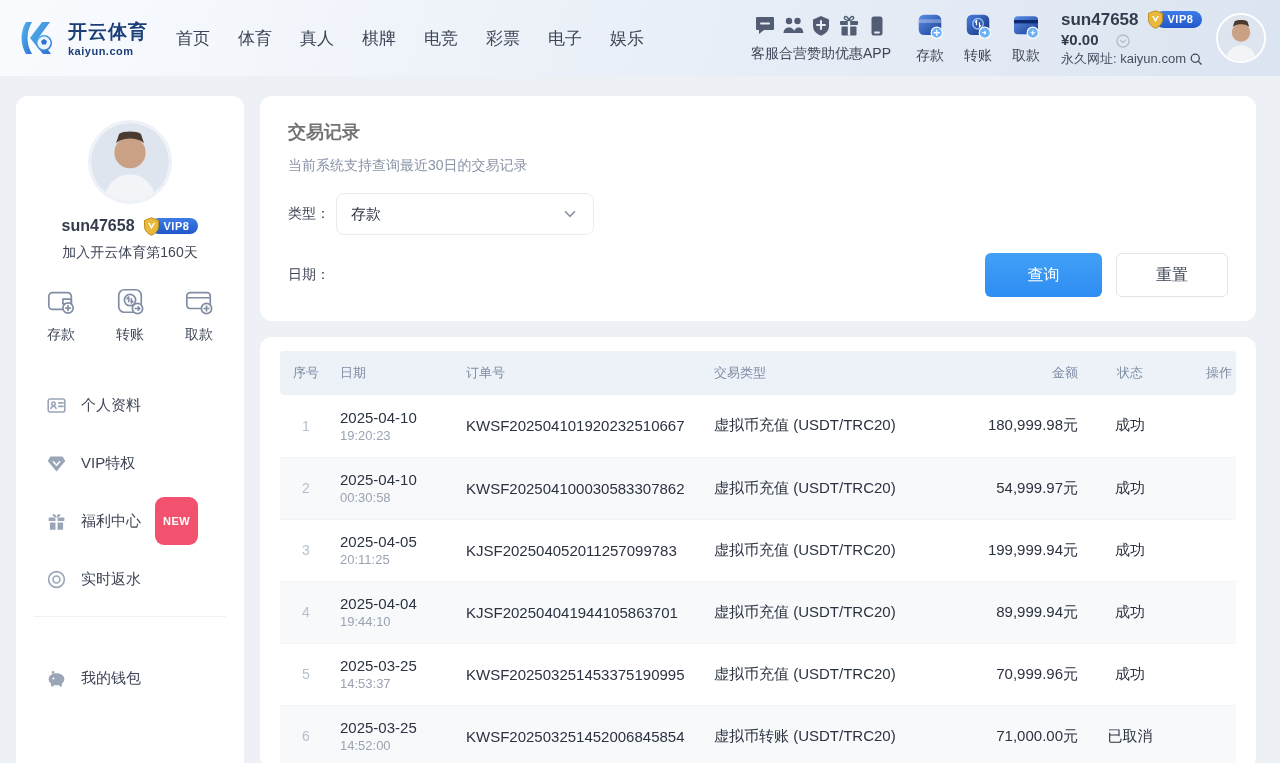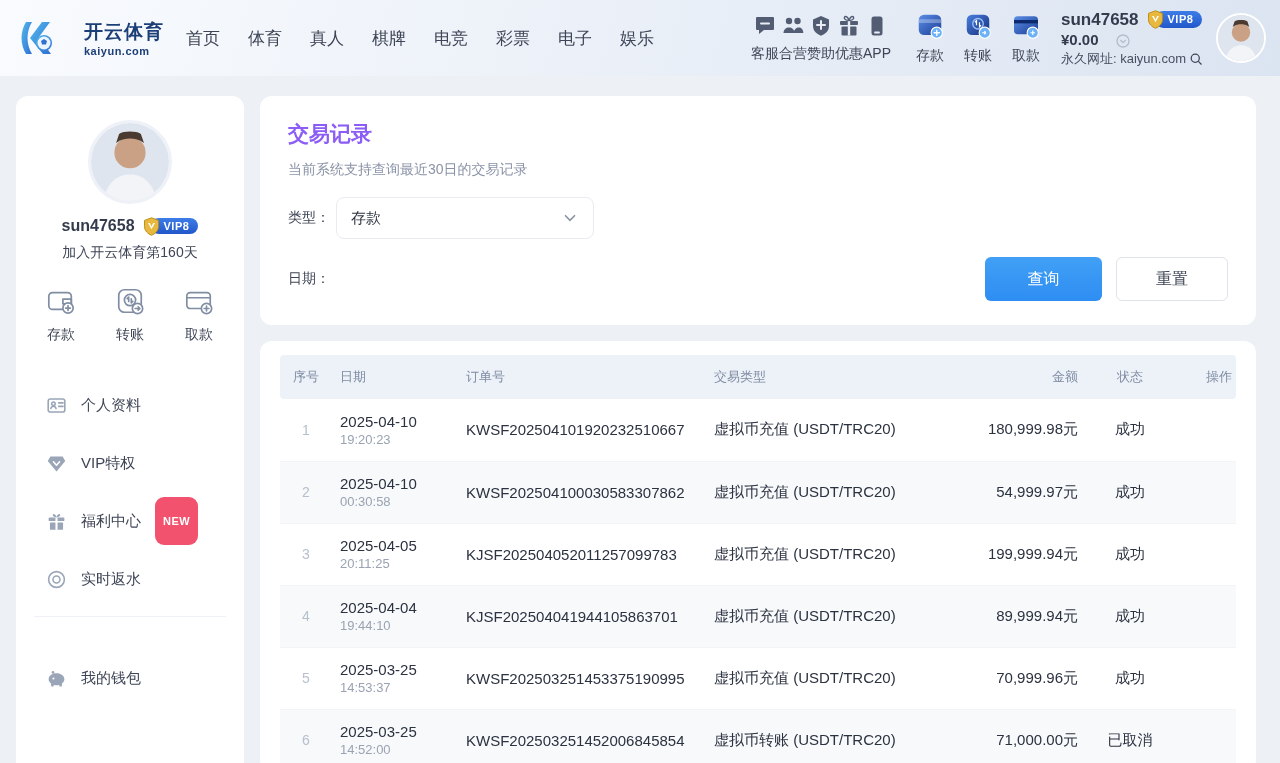--- a/index.html
+++ b/index.html
@@ -2,21 +2,21 @@
 <html><head>
 <meta charset="utf-8">
 <style>
   * { margin:0; padding:0; box-sizing:border-box; }
   html,body { width:1280px; height:763px; overflow:hidden;
     font-family:"Liberation Sans","DejaVu Sans",sans-serif; background:#edf1f6; color:#2b3240; }
 
   
   .topbar { height:76px; display:flex; align-items:center; padding:0 14px 0 16px;
     background:linear-gradient(105deg,#f9fbfe 0%,#edf2f9 40%,#dbe4f1 100%); }
-  .logo { display:flex; align-items:center; gap:24px; min-width:138px; }
+  .logo { display:flex; align-items:center; gap:8px; min-width:138px; }
   .logo-mark { width:44px; height:44px; }
   .logo-text .cn { font-size:19px; font-weight:bold; color:#1d3f77; letter-spacing:1px; }
   .logo-text .en { font-size:11px; font-weight:bold; color:#1d3f77; letter-spacing:.5px; }
   .mainnav { display:flex; gap:28px; margin-left:22px; }
   .mainnav .nav-item { font-size:17px; color:#3e4556; cursor:pointer; white-space:nowrap; }
   .top-right { margin-left:auto; display:flex; align-items:center; }
   .icon-shortcuts { display:flex; margin-right:22px; }
   .icon-shortcut { display:flex; flex-direction:column; align-items:center; gap:3px; cursor:pointer; color:#525d74; }
   .icon-shortcut svg { width:24px; height:24px; }
   .icon-shortcut .lbl { font-size:14px; color:#3e4556; }
@@ -54,21 +54,21 @@
   .side-item { display:flex; align-items:center; gap:14px; height:58px; padding:0 0 0 30px; cursor:pointer; color:#9aa5b8; }
   .side-item .lbl { font-size:15px; color:#3e4556; }
   .side-item svg { width:21px; height:21px; flex:none; }
   .side-divider { height:1px; background:#eef1f5; margin:8px 18px; }
   .badge-new { background:#f2526d; color:#fff; font-size:11px; font-weight:bold; border-radius:9px; padding:18px 8px; letter-spacing:.5px; }
 
   
   .main { flex:1; display:flex; flex-direction:column; gap:16px; }
   .card { background:#fff; border-radius:12px; }
   .filter-card { padding:24px 28px 24px; }
-  .page-title { font-size:21px; font-weight:bold; color:#8b5cf6; }
+  .page-title { font-size:18px; font-weight:bold; color:#737373; }
   .page-sub { font-size:14px; color:#8a93a6; margin-top:13px; }
   .f-row { display:flex; align-items:center; margin-top:18px; }
   .f-label { font-size:14px; color:#3e4556; width:48px; flex:none; }
   .select-box,.date-box { width:258px; height:42px; border:1px solid #e8ecf2; border-radius:8px; background:#fff;
     display:flex; align-items:center; padding:0 14px; cursor:pointer; }
   .select-box .val,.date-box .val { font-size:15px; color:#2b3240; flex:1; }
   .select-box svg,.date-box svg { width:18px; height:18px; color:#8a93a6; flex:none; }
   .date-box { height:44px; }
   .range-group { display:flex; align-items:center; height:44px; border:1px solid #e9edf3; border-radius:8px;
     background:#fff; margin-left:14px; overflow:hidden; }

